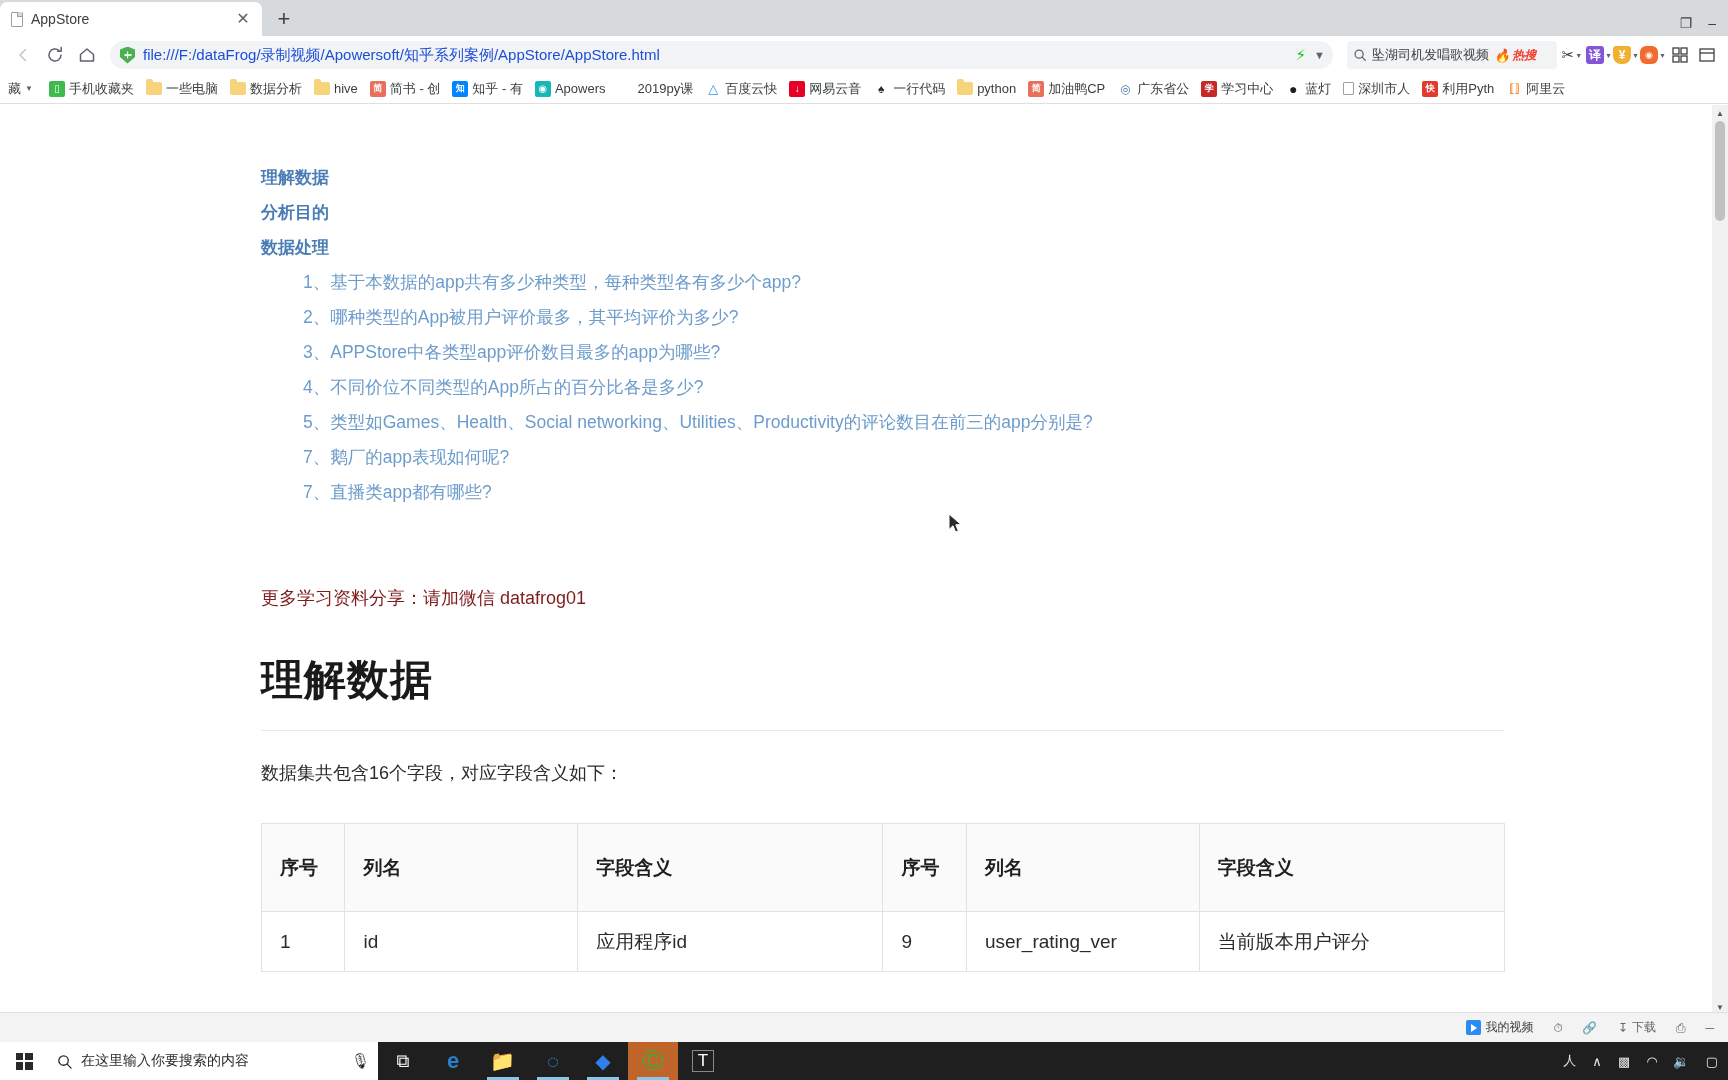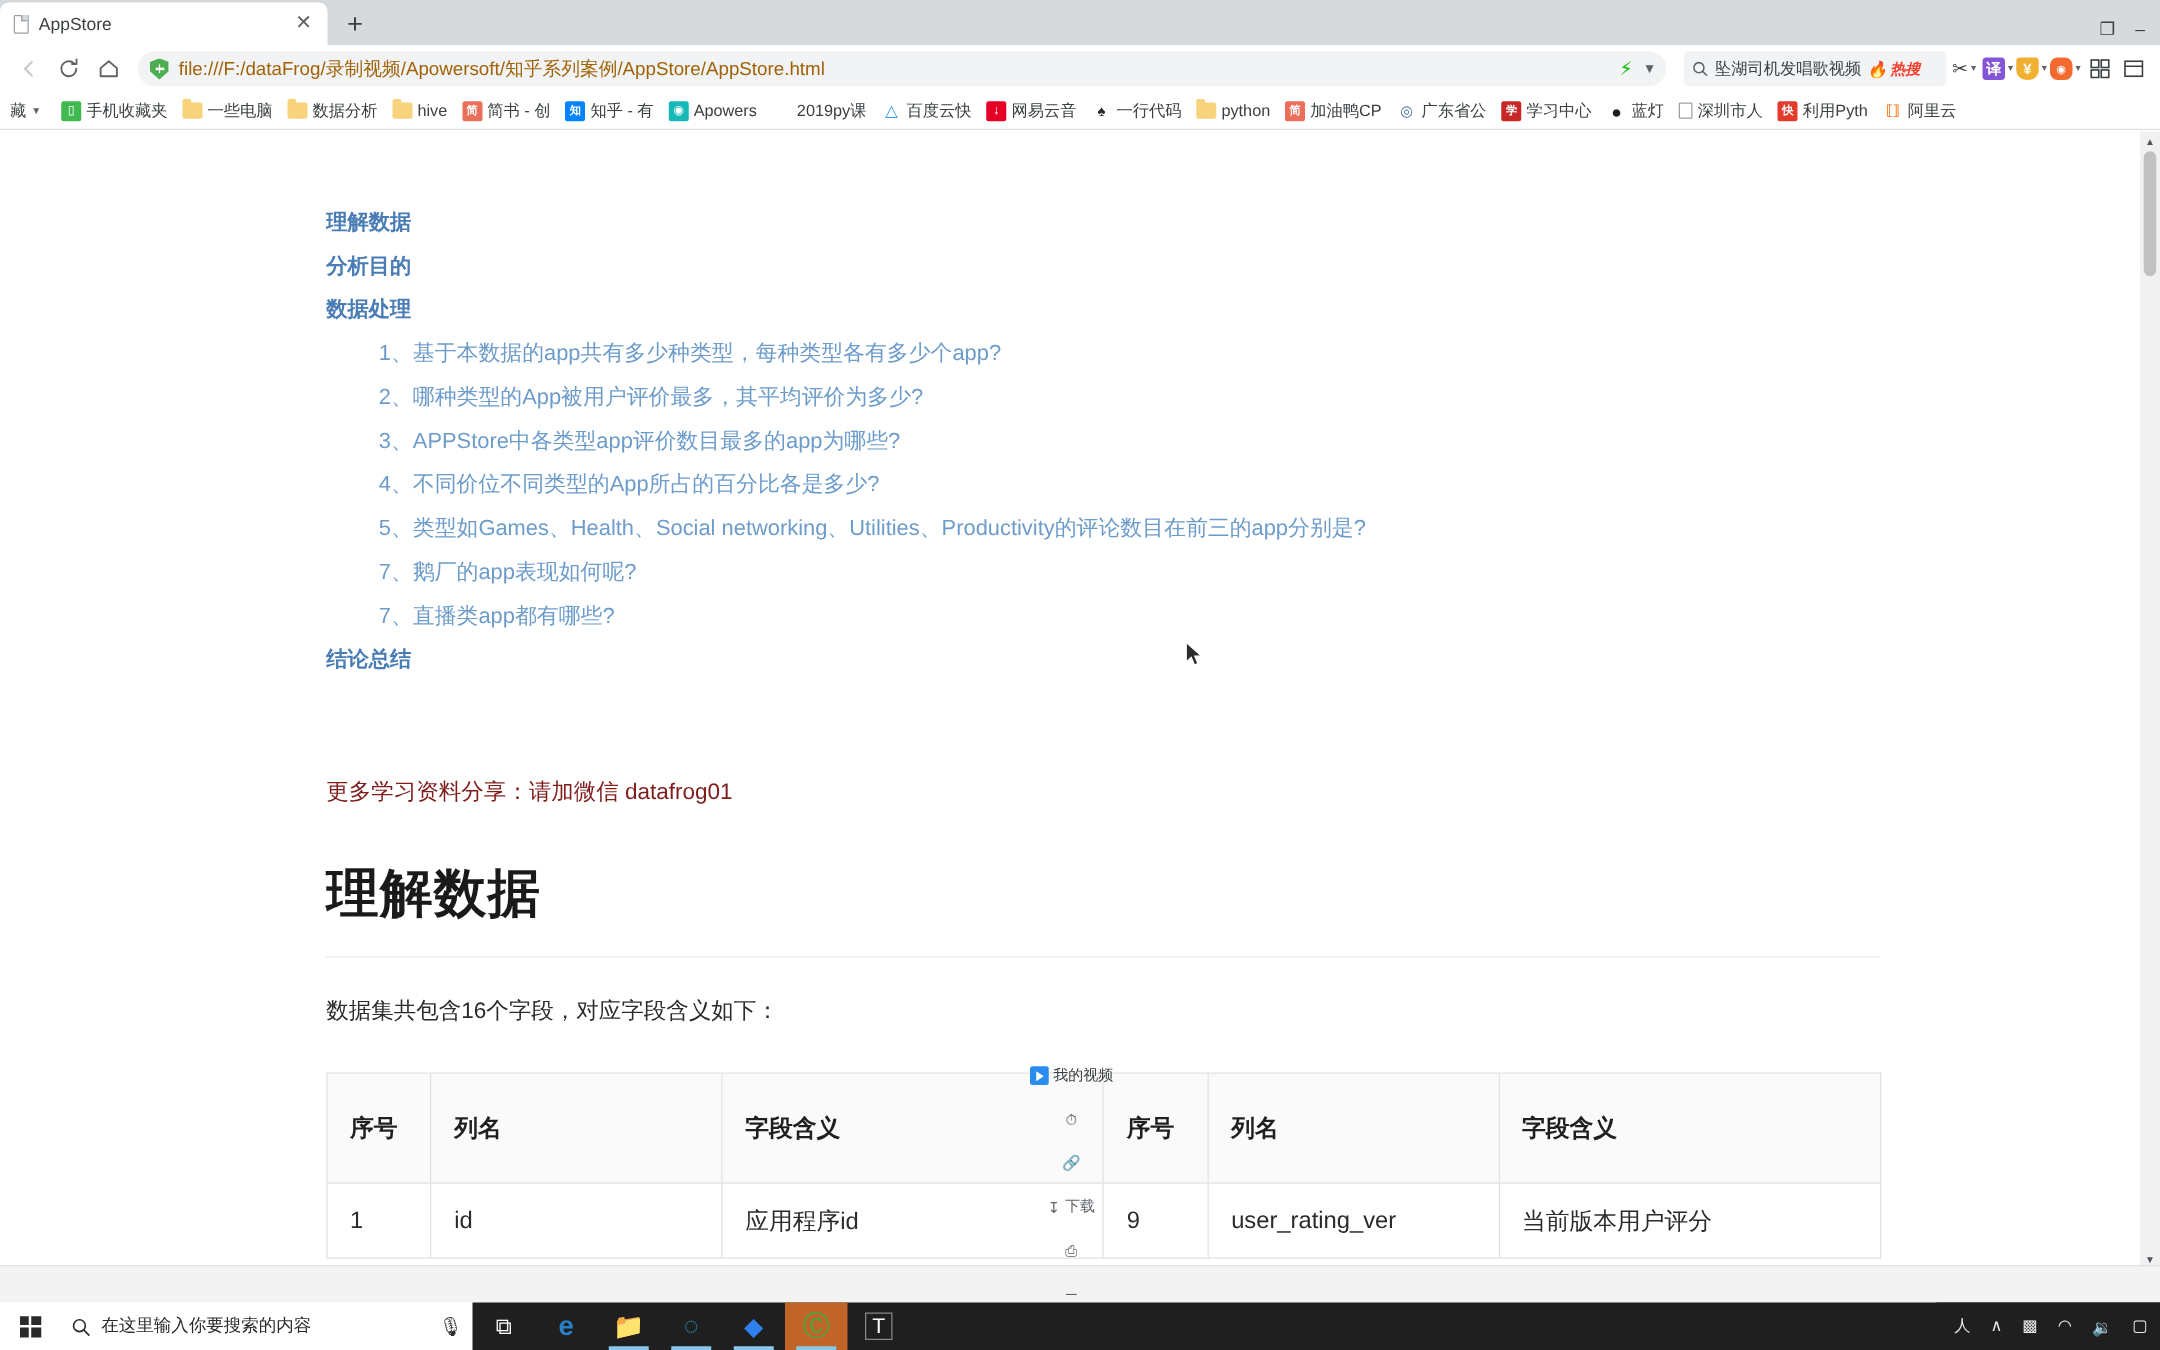--- a/index.html
+++ b/index.html
@@ -125,21 +125,21 @@
     box-shadow: 0 0 0 0 #fff;
   }
   .shield::before {
     content:"";
     position:absolute; left:50%; top:50%;
     transform:translate(-50%,-50%);
     width:1.8px; height:7px; background:#fff;
   }
   .url-text {
     font-size: 15px;
-    color: #a16207;
+    color: #1d4ed8;
     white-space: nowrap;
     overflow: hidden;
     flex: 1;
   }
   .urlbar-right { display:flex; align-items:center; gap:8px; margin-left:8px; }
   .bolt { color:#0ac20a; font-size:15px; }
   .chev { color:#5f6368; font-size:11px; }
 
   .searchbox {
     width: 210px;
@@ -306,21 +306,20 @@
     width: 1728px; height: 30px;
     background: #f3f3f3;
     display: flex;
     align-items: center;
     justify-content: flex-end;
     gap: 20px;
     padding-right: 14px;
     border-top: 1px solid #e0e0e0;
     font-size: 12px;
     color: #5f6368;
-    flex-direction: column;
   }
   .myvideo {
     display:flex; align-items:center; gap:4px;
     font-size: 12px; color: #3c4043;
   }
   .play-sq {
     width: 15px; height: 15px;
     background: #2b8cf0;
     border-radius: 2px;
     position: relative;
@@ -601,21 +600,20 @@
         <a class="toc-link">数据处理</a>
 
         <div class="toc-sub">1、基于本数据的app共有多少种类型，每种类型各有多少个app?</div>
         <div class="toc-sub">2、哪种类型的App被用户评价最多，其平均评价为多少?</div>
         <div class="toc-sub">3、APPStore中各类型app评价数目最多的app为哪些?</div>
         <div class="toc-sub">4、不同价位不同类型的App所占的百分比各是多少?</div>
         <div class="toc-sub">5、类型如Games、Health、Social networking、Utilities、Productivity的评论数目在前三的app分别是?</div>
         <div class="toc-sub">7、鹅厂的app表现如何呢?</div>
         <div class="toc-sub">7、直播类app都有哪些?</div>
 
-        <a class="toc-link">结论总结</a>
 
         <div class="wechat-line">更多学习资料分享：请加微信 datafrog01</div>
 
         <h1 class="doc-h1">理解数据</h1>
         <div class="hr"></div>
 
         <div class="desc">数据集共包含16个字段，对应字段含义如下：</div>
 
         <table class="fields">
           <thead>

